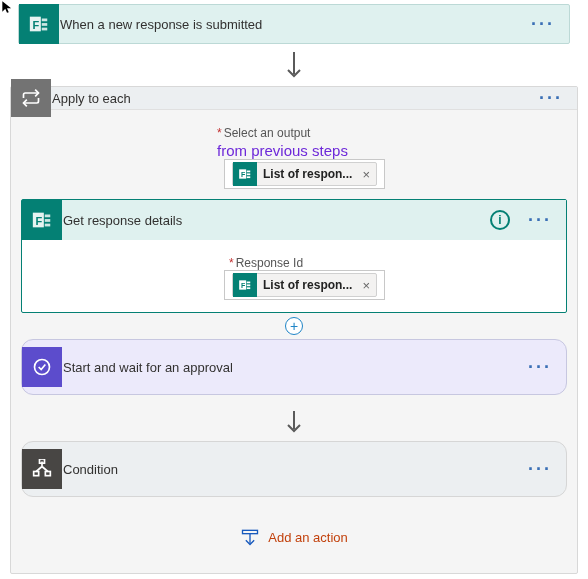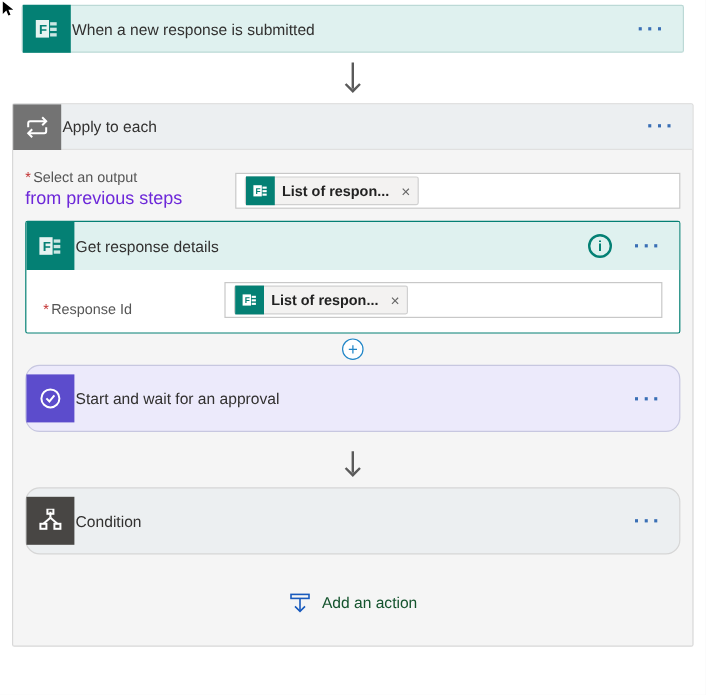--- a/index.html
+++ b/index.html
@@ -50,34 +50,34 @@
     color: #5a5a5a;
   }
 
   
   .ate-container {
     border: 1px solid #d8d8d8;
     border-radius: 2px;
     background: #f5f5f5;
   }
   .ate-header {
-    display: flex; align-items: center; height: 38px;
+    display: flex; align-items: center; height: 23px;
     background: #eceff1;
     border-bottom: 1px solid #e0e0e0;
   }
   .loop-icon {
     width: 40px; height: 38px;
     background: #737373;
     display:flex; align-items:center; justify-content:center;
     color:#fff;
   }
   .ate-body { padding: 10px 10px 18px 10px; }
 
   .field-row {
-    display: flex; align-items: flex-end; margin-bottom: 10px;
+    display: flex; align-items: center; margin-bottom: 10px; flex-direction: column;
   }
   .field-label {
     width: 154px; flex-shrink: 0; padding-top: 6px;
     font-size: 12px; color: #555;
   }
   .req::before { content: "*"; color: #c23030; margin-right: 2px; }
   .second-line { display:block; font-size:15px; color:#6d28d9; margin-top:2px; }
 
   .field-input {
     flex: 1;
@@ -145,21 +145,21 @@
     display:flex; align-items:center; justify-content:center; color:#fff;
   }
   .condition-card { background:#eceff1; border-color:#d6d6d6; }
   .condition-icon {
     width:40px; height:40px; background:#484644;
     display:flex; align-items:center; justify-content:center; color:#fff;
   }
 
   .add-action {
     display:flex; justify-content:center; align-items:center;
-    padding: 22px 0 8px; color:#14532d; font-size:13px; cursor:pointer;
+    padding: 22px 0 8px; color:#c2410c; font-size:13px; cursor:pointer;
   }
   .add-action svg { margin-right: 8px; }
 </style>
 </head>
 <body>
 
 <span class="cursor">
   <svg width="14" height="14" viewBox="0 0 24 24">
       <path fill="#000" d="M4 2l0 18 5-5 3 7 3-1-3-7 7 0z"></path>
     </svg>

